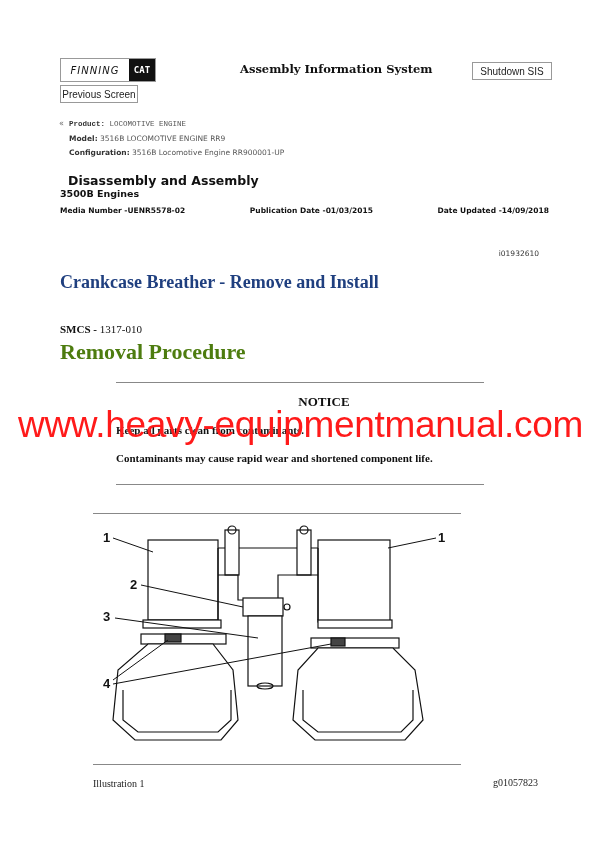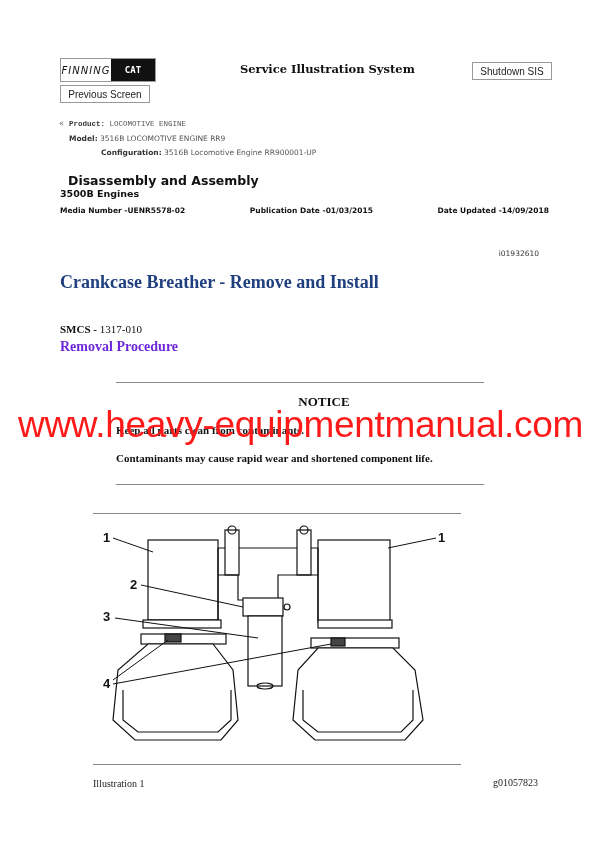--- a/index.html
+++ b/index.html
@@ -1,42 +1,42 @@
 <!DOCTYPE html>
 <html><head>
 <meta charset="utf-8">
 <style>
   html, body { margin:0; padding:0; background:#ffffff; }
   body { width:600px; height:849px; position:relative; overflow:hidden; font-family:"DejaVu Sans", sans-serif; color:#000; }
   .abs { position:absolute; }
 
   .logo-box { left:60px; top:58px; width:96px; height:24px; border:1px solid #999; box-sizing:border-box; display:flex; align-items:stretch; background:#fff; }
   .logo-finning { flex:1; display:flex; align-items:center; justify-content:center; font-family:"DejaVu Sans", sans-serif; font-weight:normal; font-style:italic; font-size:10px; letter-spacing:1px; color:#111; }
-  .logo-cat { width:44px; background:#111; color:#fff; display:flex; align-items:center; justify-content:center; font-weight:bold; font-size:9px; font-family:"DejaVu Sans Mono", monospace; }
+  .logo-cat { width:26px; background:#111; color:#fff; display:flex; align-items:center; justify-content:center; font-weight:bold; font-size:9px; font-family:"DejaVu Sans Mono", monospace; }
 
-  .prev-btn { left:60px; top:85px; width:90px; height:18px; border:1px solid #999; box-sizing:border-box; background:#fff; font-family:"Liberation Sans", sans-serif; font-size:10px; display:flex; align-items:center; justify-content:center; color:#222; cursor:pointer; }
+  .prev-btn { left:60px; top:85px; width:78px; height:18px; border:1px solid #999; box-sizing:border-box; background:#fff; font-family:"Liberation Sans", sans-serif; font-size:10px; display:flex; align-items:center; justify-content:center; color:#222; cursor:pointer; }
 
   .sis-title { left:240px; top:62px; font-family:"DejaVu Serif", serif; font-weight:bold; font-size:11.5px; color:#111; }
 
   .shutdown-btn { left:472px; top:62px; width:80px; height:18px; border:1px solid #999; box-sizing:border-box; background:#fff; font-family:"Liberation Sans", sans-serif; font-size:10px; display:flex; align-items:center; justify-content:center; color:#222; cursor:pointer; }
 
   .meta { font-size:7.5px; color:#555; }
   .meta b { color:#333; font-weight:bold; }
   .meta-back { left:59px; top:119px; font-size:8px; color:#666; cursor:pointer; }
 
   .doc-title { left:60px; top:173px; font-weight:bold; font-size:12.5px; color:#111;margin-left:8px; }
   .doc-sub { left:60px; top:188px; font-weight:bold; font-size:9.5px; color:#111; }
   .doc-media-row { left:60px; top:206px; width:489px; display:flex; justify-content:space-between; font-weight:bold; font-size:7.5px; color:#111; }
 
   .doc-id { right:61px; top:249px; font-size:7.5px; color:#333; }
 
   .h1 { left:60px; top:272px; font-family:"Liberation Serif", serif; font-weight:bold; font-size:18px; color:#1f3f7f; }
   .smcs { left:60px; top:323px; font-family:"Liberation Serif", serif; font-size:11px; color:#111; }
   .smcs b { font-weight:bold; }
-  .h2 { left:60px; top:339px; font-family:"Liberation Serif", serif; font-weight:bold; font-size:14px; color:#6d28d9; }
+  .h2 { left:60px; top:339px; font-family:"Liberation Serif", serif; font-weight:bold; font-size:22px; color:#4d7c0f; }
 
   .rule { height:1px; background:#888; }
 
   .notice-title { left:0; width:600px; text-align:center; top:394px; font-family:"Liberation Serif", serif; font-weight:bold; font-size:13px; color:#111;padding-left:24px; }
   .notice-line1 { left:116px; top:424px; font-family:"Liberation Serif", serif; font-weight:bold; font-size:11px; color:#111; }
   .notice-line2 { left:116px; top:452px; font-family:"Liberation Serif", serif; font-weight:bold; font-size:11px; color:#111; }
 
   .watermark { left:18px; top:404px; width:570px; font-family:"Liberation Sans", sans-serif; font-size:37px; color:#ff1a1a; white-space:nowrap; letter-spacing:-0.3px; pointer-events:none; }
 
   .illus { left:93px; top:520px; width:380px; height:235px; }
@@ -45,33 +45,33 @@
   .caption-right { right:62px; top:777px; font-family:"Liberation Serif", serif; font-size:10px; color:#222; }
 </style>
 </head>
 <body>
 
 <div class="abs logo-box">
   <span class="logo-finning">FINNING</span>
   <span class="logo-cat">CAT</span>
 </div>
 <div class="abs prev-btn">Previous Screen</div>
-<div class="abs sis-title">Service Illustration System</div>
+<div class="abs sis-title">Assembly Information System</div>
 <div class="abs shutdown-btn">Shutdown SIS</div>
 
 <div class="abs meta-back">«</div>
 <div class="abs meta" style="left:69px; top:120px;font-family:Liberation Mono, monospace;">
   <b>Product:</b>
   <span>LOCOMOTIVE ENGINE</span>
 </div>
 <div class="abs meta" style="left:69px; top:134px;">
   <b>Model:</b>
   <span>3516B LOCOMOTIVE ENGINE RR9</span>
 </div>
-<div class="abs meta" style="left:69px; top:148px;margin-left:32px;">
+<div class="abs meta" style="left:69px; top:148px;">
   <b>Configuration:</b>
   <span>3516B Locomotive Engine RR900001-UP</span>
 </div>
 
 <div class="abs doc-title">Disassembly and Assembly</div>
 <div class="abs doc-sub">3500B Engines</div>
 <div class="abs doc-media-row">
   <span>Media Number -UENR5578-02</span>
   <span>Publication Date -01/03/2015</span>
   <span>Date Updated -14/09/2018</span>

